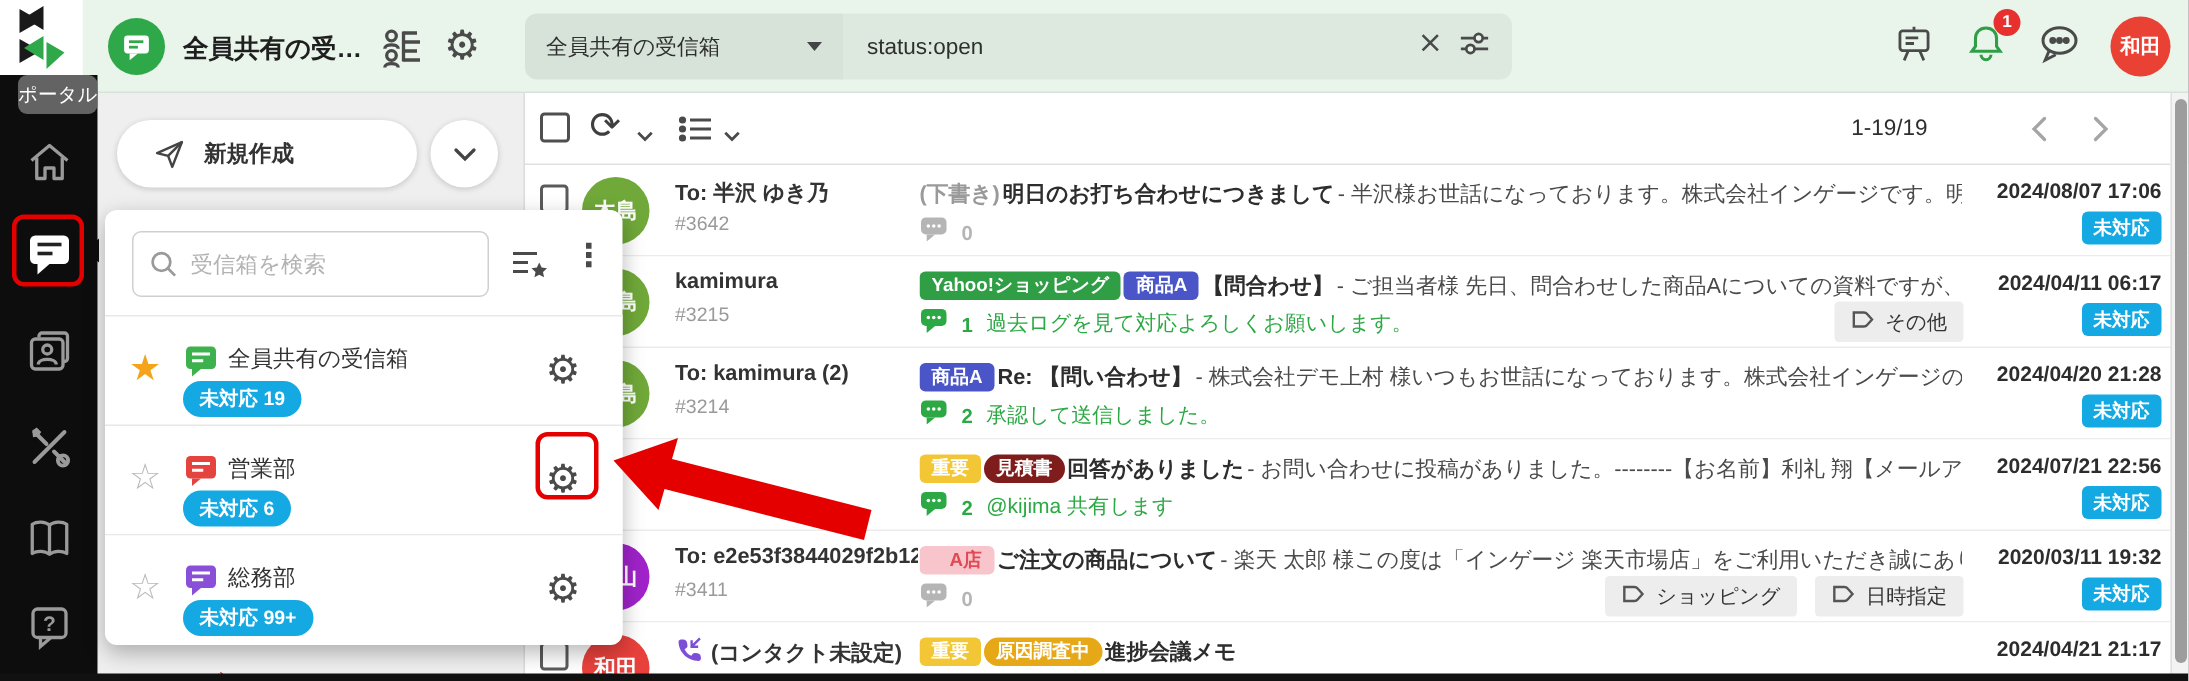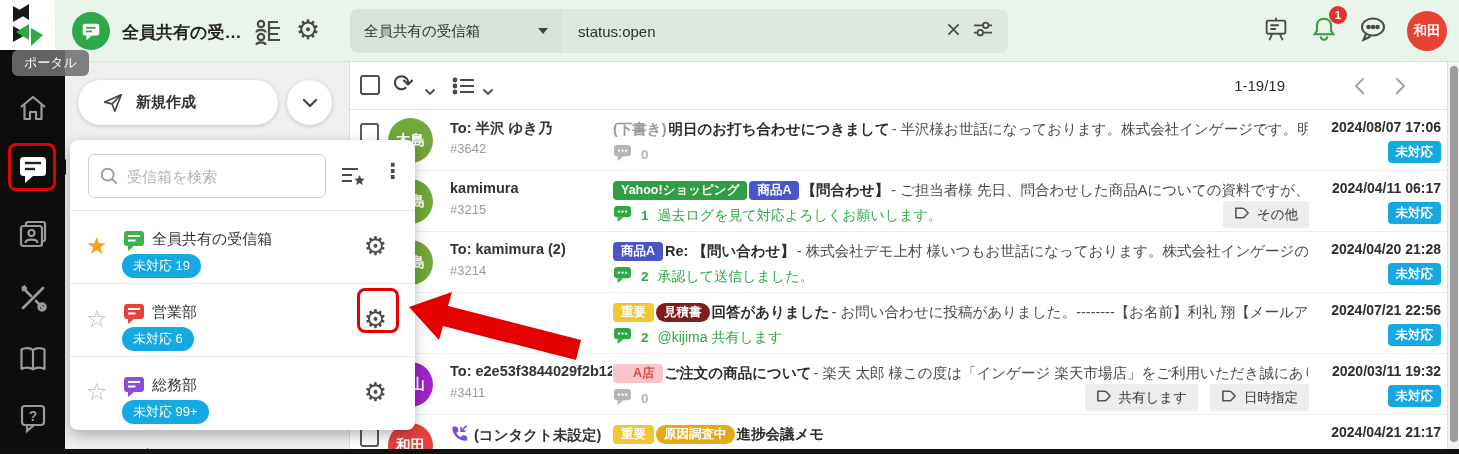--- a/index.html
+++ b/index.html
@@ -5,21 +5,21 @@
   * { margin:0; padding:0; box-sizing:border-box; }
   html,body { background:#888; }
   body { font-family:"Liberation Sans","DejaVu Sans",sans-serif; }
   .app { position:relative; width:1459px; height:454px; background:#fff; overflow:hidden; }
 
   
   .nav { position:absolute; left:0; top:0; width:65px; height:454px; z-index:20; }
   .nav-body { position:absolute; left:0; top:50px; width:65px; height:404px; background:#0d0d0d; }
   .logo-tile { position:absolute; left:0; top:0; width:55px; height:50px; background:#fff; display:flex; align-items:center; justify-content:center; }
   .nav-ic { position:absolute; left:15px; width:36px; height:36px; display:flex; align-items:center; justify-content:center; cursor:pointer; }
-  .portal-tip { position:absolute; left:12px; top:50px; z-index:75; background:rgba(112,112,112,.88); color:#fff; font-size:13px; padding:4px 12px; border-radius:6px; white-space:nowrap; }
+  .portal-tip { position:absolute; left:12px; top:50px; z-index:75; background:rgba(112,112,112,.88); color:#fff; font-size:13px; padding:4px 0; border-radius:6px; white-space:nowrap; }
   .tip-arrow { position:absolute; left:57px; top:159px; width:0; height:0; border-top:8px solid transparent; border-bottom:8px solid transparent; border-right:9px solid #0d0d0d; z-index:22; }
 
   
   .topbar { position:absolute; left:55px; top:0; right:0; height:62px; background:#e9f4ea; border-bottom:1px solid #d7e3d8; z-index:5; }
   .tb-circle { position:absolute; left:17px; top:12px; width:38px; height:38px; border-radius:50%; background:#2fa84a; display:flex; align-items:center; justify-content:center; }
   .tb-title { position:absolute; left:67px; top:21px; font-size:17px; font-weight:bold; color:#1f1f1f; white-space:nowrap; }
   .tb-org { position:absolute; left:197px; top:15px; }
   .tb-gear { position:absolute; left:241px; top:14px; font-size:27px; color:#4a4a4a; line-height:32px; cursor:pointer; }
   .tb-search { position:absolute; left:295px; top:9px; width:658px; height:44px; background:#dde8de; border-radius:8px; display:flex; align-items:center; }
   .tb-scope { width:212px; height:100%; display:flex; align-items:center; padding:0 14px; border-radius:8px 0 0 8px; background:rgba(0,0,0,.025); cursor:pointer; }
@@ -48,21 +48,21 @@
   .card-liststar { position:absolute; left:270px; top:25px; cursor:pointer; }
   .card-kebab { position:absolute; left:312px; top:18px; font-size:21px; font-weight:bold; color:#4a4a4a; cursor:pointer; letter-spacing:0; line-height:26px; }
   .ibx-list { position:absolute; left:0; top:70px; width:345px; }
   .ibx { position:relative; height:73px; border-top:1px solid #e8e8e8; cursor:pointer; background:#fff; }
   .ibx:last-child { border-radius:0 0 8px 8px; }
   .star { position:absolute; left:16px; top:22px; font-size:24px; line-height:26px; cursor:pointer; }
   .star.on { color:#f5a31b; } .star.off { color:#b9b9b9; }
   .ibx-ic { position:absolute; left:52px; top:17px; }
   .ibx-name { position:absolute; left:82px; top:19px; font-size:15px; color:#333; white-space:nowrap; }
   .ibx-badge { position:absolute; left:52px; top:43px; }
-  .pill-blue { display:inline-block; background:#14a9e3; color:#fff; font-weight:normal; font-size:13px; padding:3px 11px; border-radius:13px; white-space:nowrap; }
+  .pill-blue { display:inline-block; background:#14a9e3; color:#fff; font-weight:bold; font-size:13px; padding:3px 11px; border-radius:13px; white-space:nowrap; }
   .gear { position:absolute; right:28px; top:20px; font-size:26px; color:#4a4a4a; line-height:30px; cursor:pointer; }
 
   
   .list { position:absolute; left:350px; top:62px; right:0; height:392px; background:#fff; }
   .list-toolbar { position:relative; height:48px; border-bottom:1px solid #e0e0e0; }
   .lt-chk { position:absolute; left:10px; top:13px; width:20px; height:20px; border:2px solid #4f4f4f; border-radius:3px; cursor:pointer; background:#fff; }
   .lt-refresh { position:absolute; left:43px; top:7px; font-size:25px; color:#3f3f3f; cursor:pointer; }
   .lt-caret1 { position:absolute; left:74px; top:20px; cursor:pointer; }
   .lt-view { position:absolute; left:102px; top:14px; cursor:pointer; }
   .lt-caret2 { position:absolute; left:132px; top:20px; cursor:pointer; }
@@ -356,21 +356,21 @@
                 <circle cx="10" cy="7" r="1.25" fill="#fff"></circle>
                 <circle cx="13.8" cy="7" r="1.25" fill="#fff"></circle>
               </svg></span>
             <span class="cnt off">0</span>
           </span>
           <span class="tags">
             <span class="tagchip">
               <span><svg width="16" height="16" viewBox="0 0 17 17" fill="none" stroke="#555" stroke-width="1.7">
                   <path d="M2 3.5 h7 c1 0 2 .5 2.6 1.3 l3.3 3.7 -3.3 3.7 c-.6.8-1.6 1.3-2.6 1.3 H2 Z"></path>
                 </svg></span>
-              <span>共有します</span>
+              <span>ショッピング</span>
             </span>
             <span class="tagchip">
               <span><svg width="16" height="16" viewBox="0 0 17 17" fill="none" stroke="#555" stroke-width="1.7">
                   <path d="M2 3.5 h7 c1 0 2 .5 2.6 1.3 l3.3 3.7 -3.3 3.7 c-.6.8-1.6 1.3-2.6 1.3 H2 Z"></path>
                 </svg></span>
               <span>日時指定</span>
             </span>
           </span>
           <span class="rdate">2020/03/11 19:32</span>
           <span class="rstatus">未対応</span>

